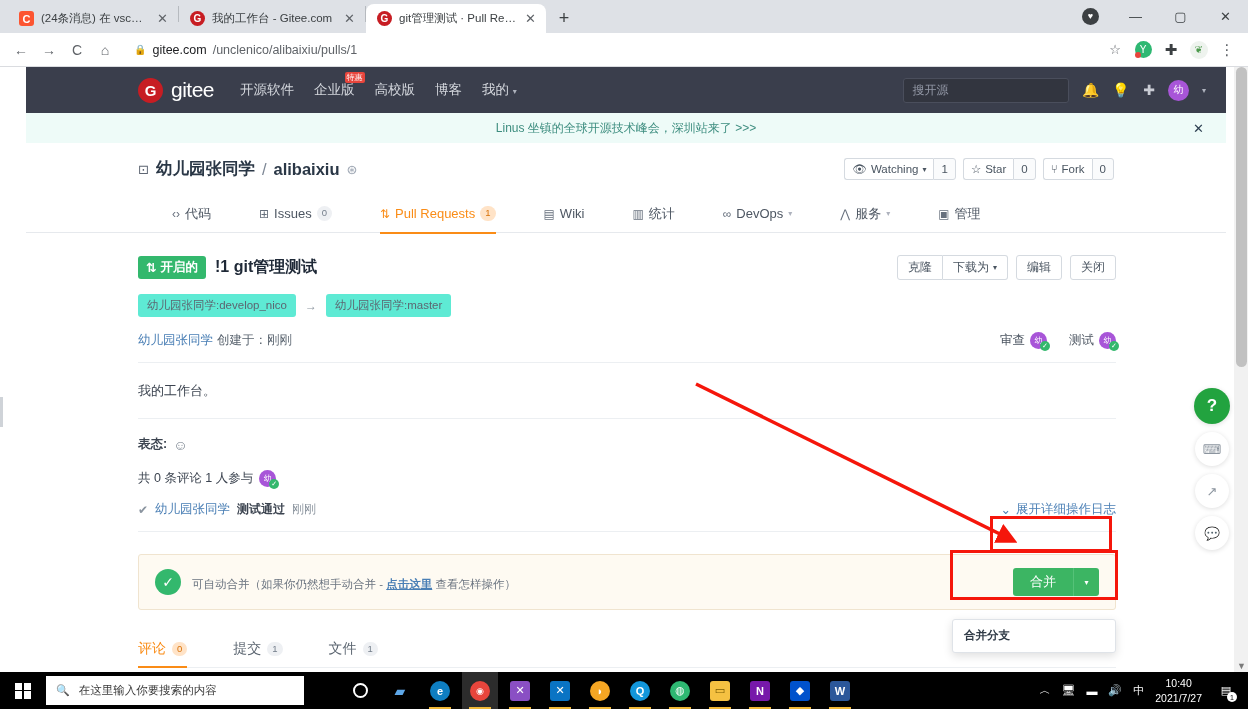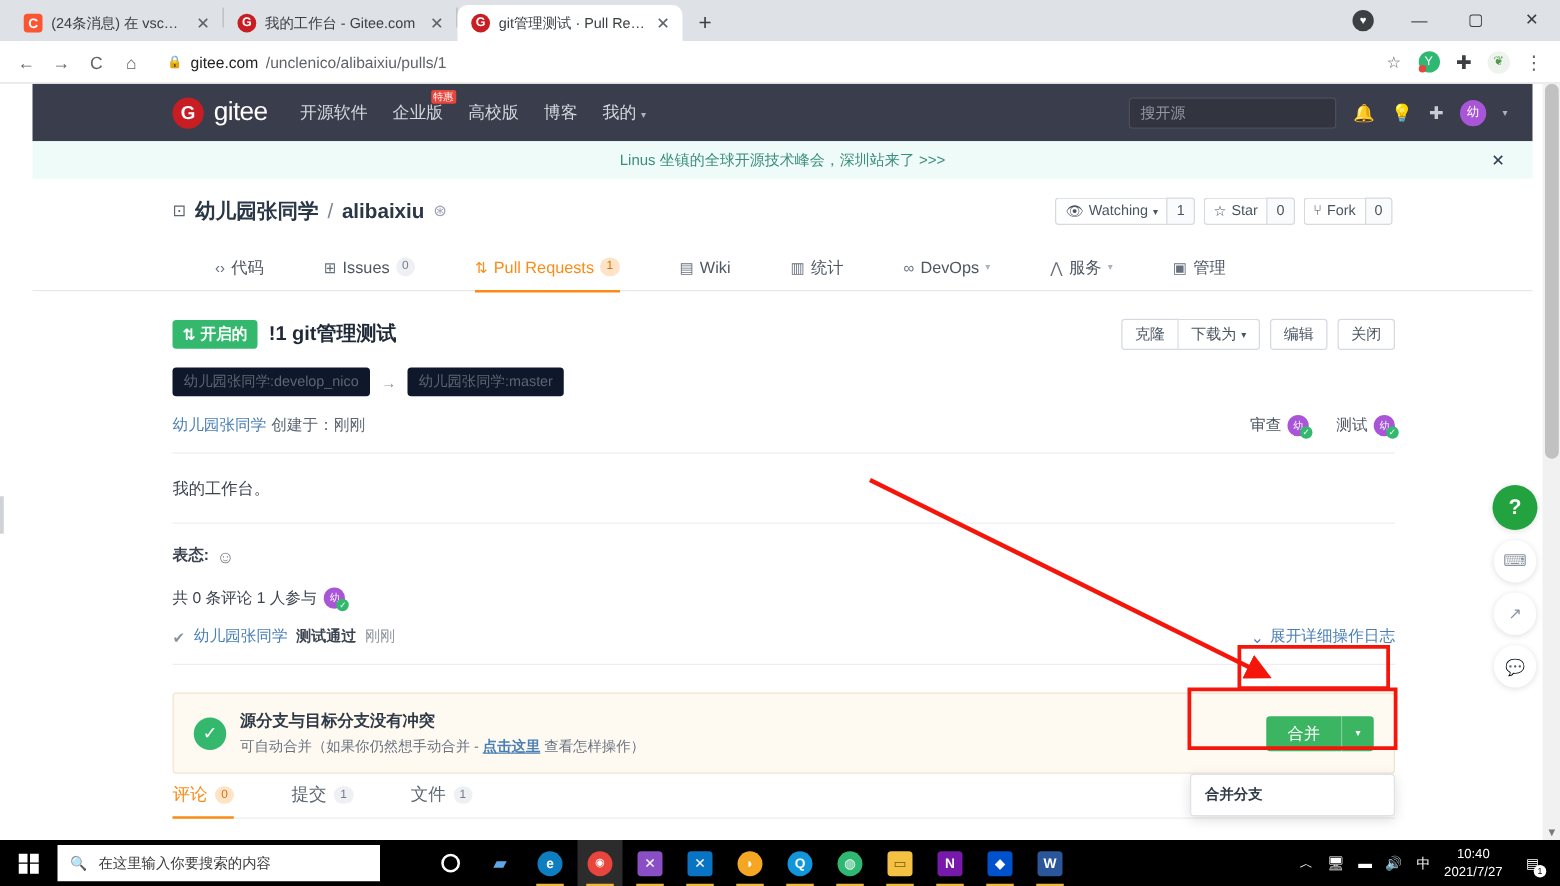--- a/index.html
+++ b/index.html
@@ -155,21 +155,21 @@
     padding: 3px 8px; display: flex; align-items: center; gap: 4px; font-weight: bold;
   }
   .pr-title { font-size: 16px; font-weight: bold; color: #1f2937; margin-left: 9px; }
   .pr-btns { margin-left: auto; display: flex; }
   .pr-btn { border: 1px solid #d5dae0; font-size: 12px; color: #4a5561; background: #fff;
             height: 25px; display: flex; align-items: center; gap: 4px; padding: 0 10px; }
   .pr-btn.first { border-radius: 3px 0 0 3px; }
   .pr-btn.mid { border-radius: 0 3px 3px 0; border-left: none; }
   .pr-btn.sep { border-radius: 3px; margin-left: 8px; }
   .branch-row { display: flex; align-items: center; gap: 9px; margin-top: 14px; }
-  .branch-chip { background: #0f172a; color: #5c6671; font-size: 11.5px; padding: 4px 9px; border-radius: 3px; }
+  .branch-chip { background: #5eead4; color: #5c6671; font-size: 11.5px; padding: 4px 9px; border-radius: 3px; }
   .branch-arrow { color: #8b949e; font-size: 12px; }
   .meta-row { display: flex; align-items: center; margin-top: 15px; padding-bottom: 13px;
               border-bottom: 1px solid #eceff2; }
   .meta-link { color: #4a7fb5; font-size: 12.5px; }
   .meta-text { color: #5c6671; font-size: 12.5px; margin-left: 4px; }
   .meta-right { margin-left: auto; display: flex; align-items: center; gap: 22px; }
   .meta-grp { display: flex; align-items: center; gap: 5px; font-size: 12.5px; color: #4d5662; }
   .sm-avatar { width: 17px; height: 17px; border-radius: 50%; background: #a855d8;
                display: flex; align-items: center; justify-content: center;
                color: #fff; font-size: 8px; position: relative; }
@@ -211,21 +211,21 @@
     position: absolute; left: 952px; top: 552px; width: 164px;
     background: #fff; border: 1px solid #dfe3e8; border-radius: 3px;
     box-shadow: 0 3px 10px rgba(0,0,0,0.13); z-index: 30;
   }
   .dd-item { padding: 8px 11px 9px; border-bottom: 1px solid #eef1f4; }
   .dd-item:last-child { border-bottom: none; }
   .dd-t { font-size: 11.5px; font-weight: bold; color: #2f3a46; }
   .dd-d { font-size: 10.5px; color: #6b7480; line-height: 1.45; margin-top: 2px; }
 
   
-  .ctabs { display: flex; align-items: flex-start; border-bottom: 1px solid #eceff2; }
+  .ctabs { display: flex; align-items: flex-start; border-bottom: 1px solid #eceff2; margin-top: 22px; }
   .ctab { font-size: 14px; color: #5c6671; padding: 8px 0 9px; margin-right: 46px;
           display: flex; align-items: center; gap: 6px; position: relative; }
   .ctab.active { color: #fa8c16; }
   .ctab.active::after { content: ''; position: absolute; bottom: -1px; left: 0; right: 0;
                         height: 2px; background: #fa8c16; }
 
   
   .floaters { position: absolute; right: 18px; top: 321px; display: flex; flex-direction: column;
               align-items: center; gap: 8px; z-index: 25; }
   .fl-btn { width: 34px; height: 34px; border-radius: 50%; background: #fff;
@@ -489,21 +489,20 @@
         <span style="color:#8b949e;font-size:12px;">刚刚</span>
         <span class="log-expand">
           <span>⌄</span>
           <span>展开详细操作日志</span>
         </span>
       </div>
 
       <div class="merge-box">
         <span class="merge-check">✓</span>
         <span>
-          <div class="merge-t1">源分支与目标分支没有冲突</div>
           <div class="merge-t2">
             <span>可自动合并（如果你仍然想手动合并 - </span><a href="#">点击这里</a><span> 查看怎样操作）</span>
           </div>
         </span>
         <span class="merge-btn-wrap">
           <span class="merge-btn">合并</span>
           <span class="merge-caret">▾</span>
         </span>
       </div>
 

